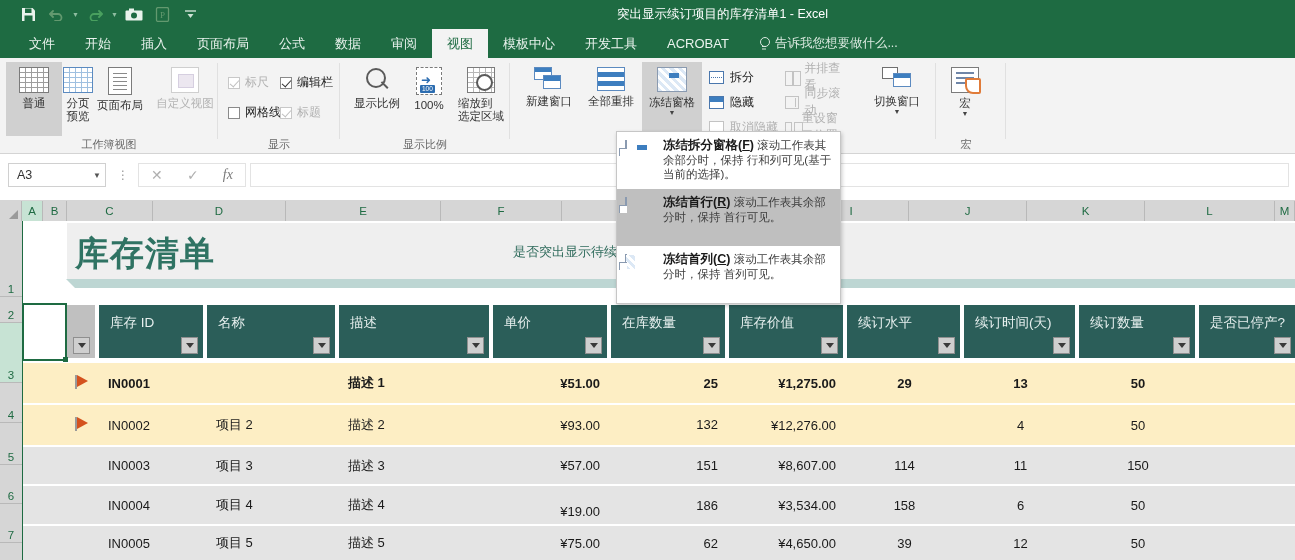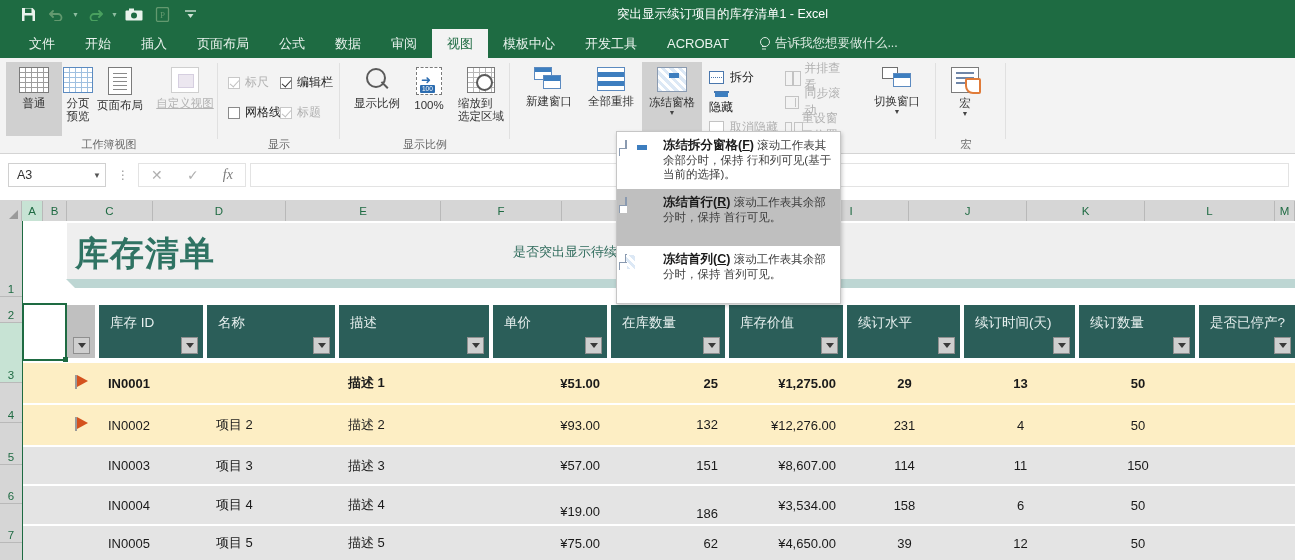--- a/index.html
+++ b/index.html
@@ -54,21 +54,21 @@
     position:absolute; bottom:2px; left:0; width:100%; text-align:center;
     font-size:11px; color:#666;
   }
   .grp .sep { position:absolute; right:0; top:5px; width:1px; height:76px; background:#e0e0e0; }
   .bigbtn {
     position:absolute; top:4px; width:56px; height:74px; display:flex; flex-direction:column;
     align-items:center; cursor:pointer; padding-top:5px;
   }
   .bigbtn .cap { font-size:11.5px; color:#333; text-align:left; line-height:13px; margin-top:4px; }
   .bigbtn.sel { background:#d0d0d0; }
-  .bigbtn.dis .cap { color:#b4b4b4;text-decoration:underline; }
+  .bigbtn.dis .cap { color:#b4b4b4; }
   .bigbtn.drop .cap { line-height:12px; }
   .caret-sm { font-size:7px; color:#444; line-height:7px; margin-top:1px; }
 
   .chk { position:absolute; display:flex; align-items:center; gap:5px; font-size:12px; cursor:pointer; }
   .chk .box {
     width:12px; height:12px; border:1px solid #8a8a8a; background:#fff; position:relative; flex:0 0 auto;
   }
   .chk.on .box:after {
     content:""; position:absolute; left:3px; top:0px; width:4px; height:8px;
     border:solid #333; border-width:0 1.6px 1.6px 0; transform:rotate(42deg);
@@ -393,21 +393,21 @@
       <div class="bigbtn drop sel" style="left:132px;width:60px;">
         <span class="ic-freeze"></span>
         <span class="cap">冻结窗格</span>
         <span class="caret-sm">▼</span>
       </div>
 
       <div class="smallbtn" style="left:196px;top:8px;">
         <span class="ic-split"></span>
         <span>拆分</span>
       </div>
-      <div class="smallbtn" style="left:196px;top:33px;flex-direction:column;">
+      <div class="smallbtn" style="left:196px;top:33px;">
         <span class="ic-hide"></span>
         <span>隐藏</span>
       </div>
       <div class="smallbtn dis" style="left:196px;top:58px;">
         <span class="ic-unhide"></span>
         <span>取消隐藏</span>
       </div>
       <div class="smallbtn dis" style="left:272px;top:8px;">
         <span class="ic-sbs"></span>
         <span>并排查看</span>
@@ -556,21 +556,20 @@
       </div>
 
       <div class="trow" style="top:184px;height:40px;background:#fdeec4;">
         <span class="flag" style="left:52px;top:12px;"></span>
         <span class="tblcell" style="left:76px;width:106px;top:0;height:40px;">IN0002</span>
         <span class="tblcell" style="left:184px;width:130px;top:0;height:40px;">项目 2</span>
         <span class="tblcell" style="left:316px;width:152px;top:0;height:40px;">描述 2</span>
         <span class="tblcell r" style="left:470px;width:116px;top:0;height:40px;">¥93.00</span>
         <span class="tblcell r" style="left:588px;width:116px;top:0;height:39px;">132</span>
         <span class="tblcell r" style="left:706px;width:116px;top:0;height:40px;">¥12,276.00</span>
-        <span class="tblcell c" style="left:824px;width:115px;top:0;height:40px;">231</span>
         <span class="tblcell c" style="left:941px;width:113px;top:0;height:40px;">4</span>
         <span class="tblcell c" style="left:1056px;width:118px;top:0;height:40px;">50</span>
         <span class="tblcell c" style="left:1176px;width:97px;top:0;height:40px;"></span>
       </div>
 
       <div class="trow" style="top:226px;height:37px;background:#e4e4e4;">
         <span class="tblcell" style="left:76px;width:106px;top:0;height:37px;">IN0003</span>
         <span class="tblcell" style="left:184px;width:130px;top:0;height:37px;">项目 3</span>
         <span class="tblcell" style="left:316px;width:152px;top:0;height:37px;">描述 3</span>
         <span class="tblcell r" style="left:470px;width:116px;top:0;height:37px;">¥57.00</span>
@@ -580,21 +579,21 @@
         <span class="tblcell c" style="left:941px;width:113px;top:0;height:37px;">11</span>
         <span class="tblcell c" style="left:1056px;width:118px;top:0;height:37px;">150</span>
         <span class="tblcell c" style="left:1176px;width:97px;top:0;height:37px;"></span>
       </div>
 
       <div class="trow" style="top:265px;height:38px;background:#e4e4e4;">
         <span class="tblcell" style="left:76px;width:106px;top:0;height:38px;">IN0004</span>
         <span class="tblcell" style="left:184px;width:130px;top:0;height:38px;">项目 4</span>
         <span class="tblcell" style="left:316px;width:152px;top:0;height:38px;">描述 4</span>
         <span class="tblcell r" style="left:470px;width:116px;top:0;height:50px;">¥19.00</span>
-        <span class="tblcell r" style="left:588px;width:116px;top:8px;height:38px;">186</span>
+        <span class="tblcell r" style="left:588px;width:116px;top:0;height:38px;">186</span>
         <span class="tblcell r" style="left:706px;width:116px;top:0;height:38px;">¥3,534.00</span>
         <span class="tblcell c" style="left:824px;width:115px;top:0;height:38px;">158</span>
         <span class="tblcell c" style="left:941px;width:113px;top:0;height:38px;">6</span>
         <span class="tblcell c" style="left:1056px;width:118px;top:0;height:38px;">50</span>
         <span class="tblcell c" style="left:1176px;width:97px;top:0;height:38px;"></span>
       </div>
 
       <div class="trow" style="top:305px;height:34px;background:#e4e4e4;">
         <span class="tblcell" style="left:76px;width:106px;top:0;height:34px;">IN0005</span>
         <span class="tblcell" style="left:184px;width:130px;top:0;height:34px;text-align:center;">项目 5</span>

